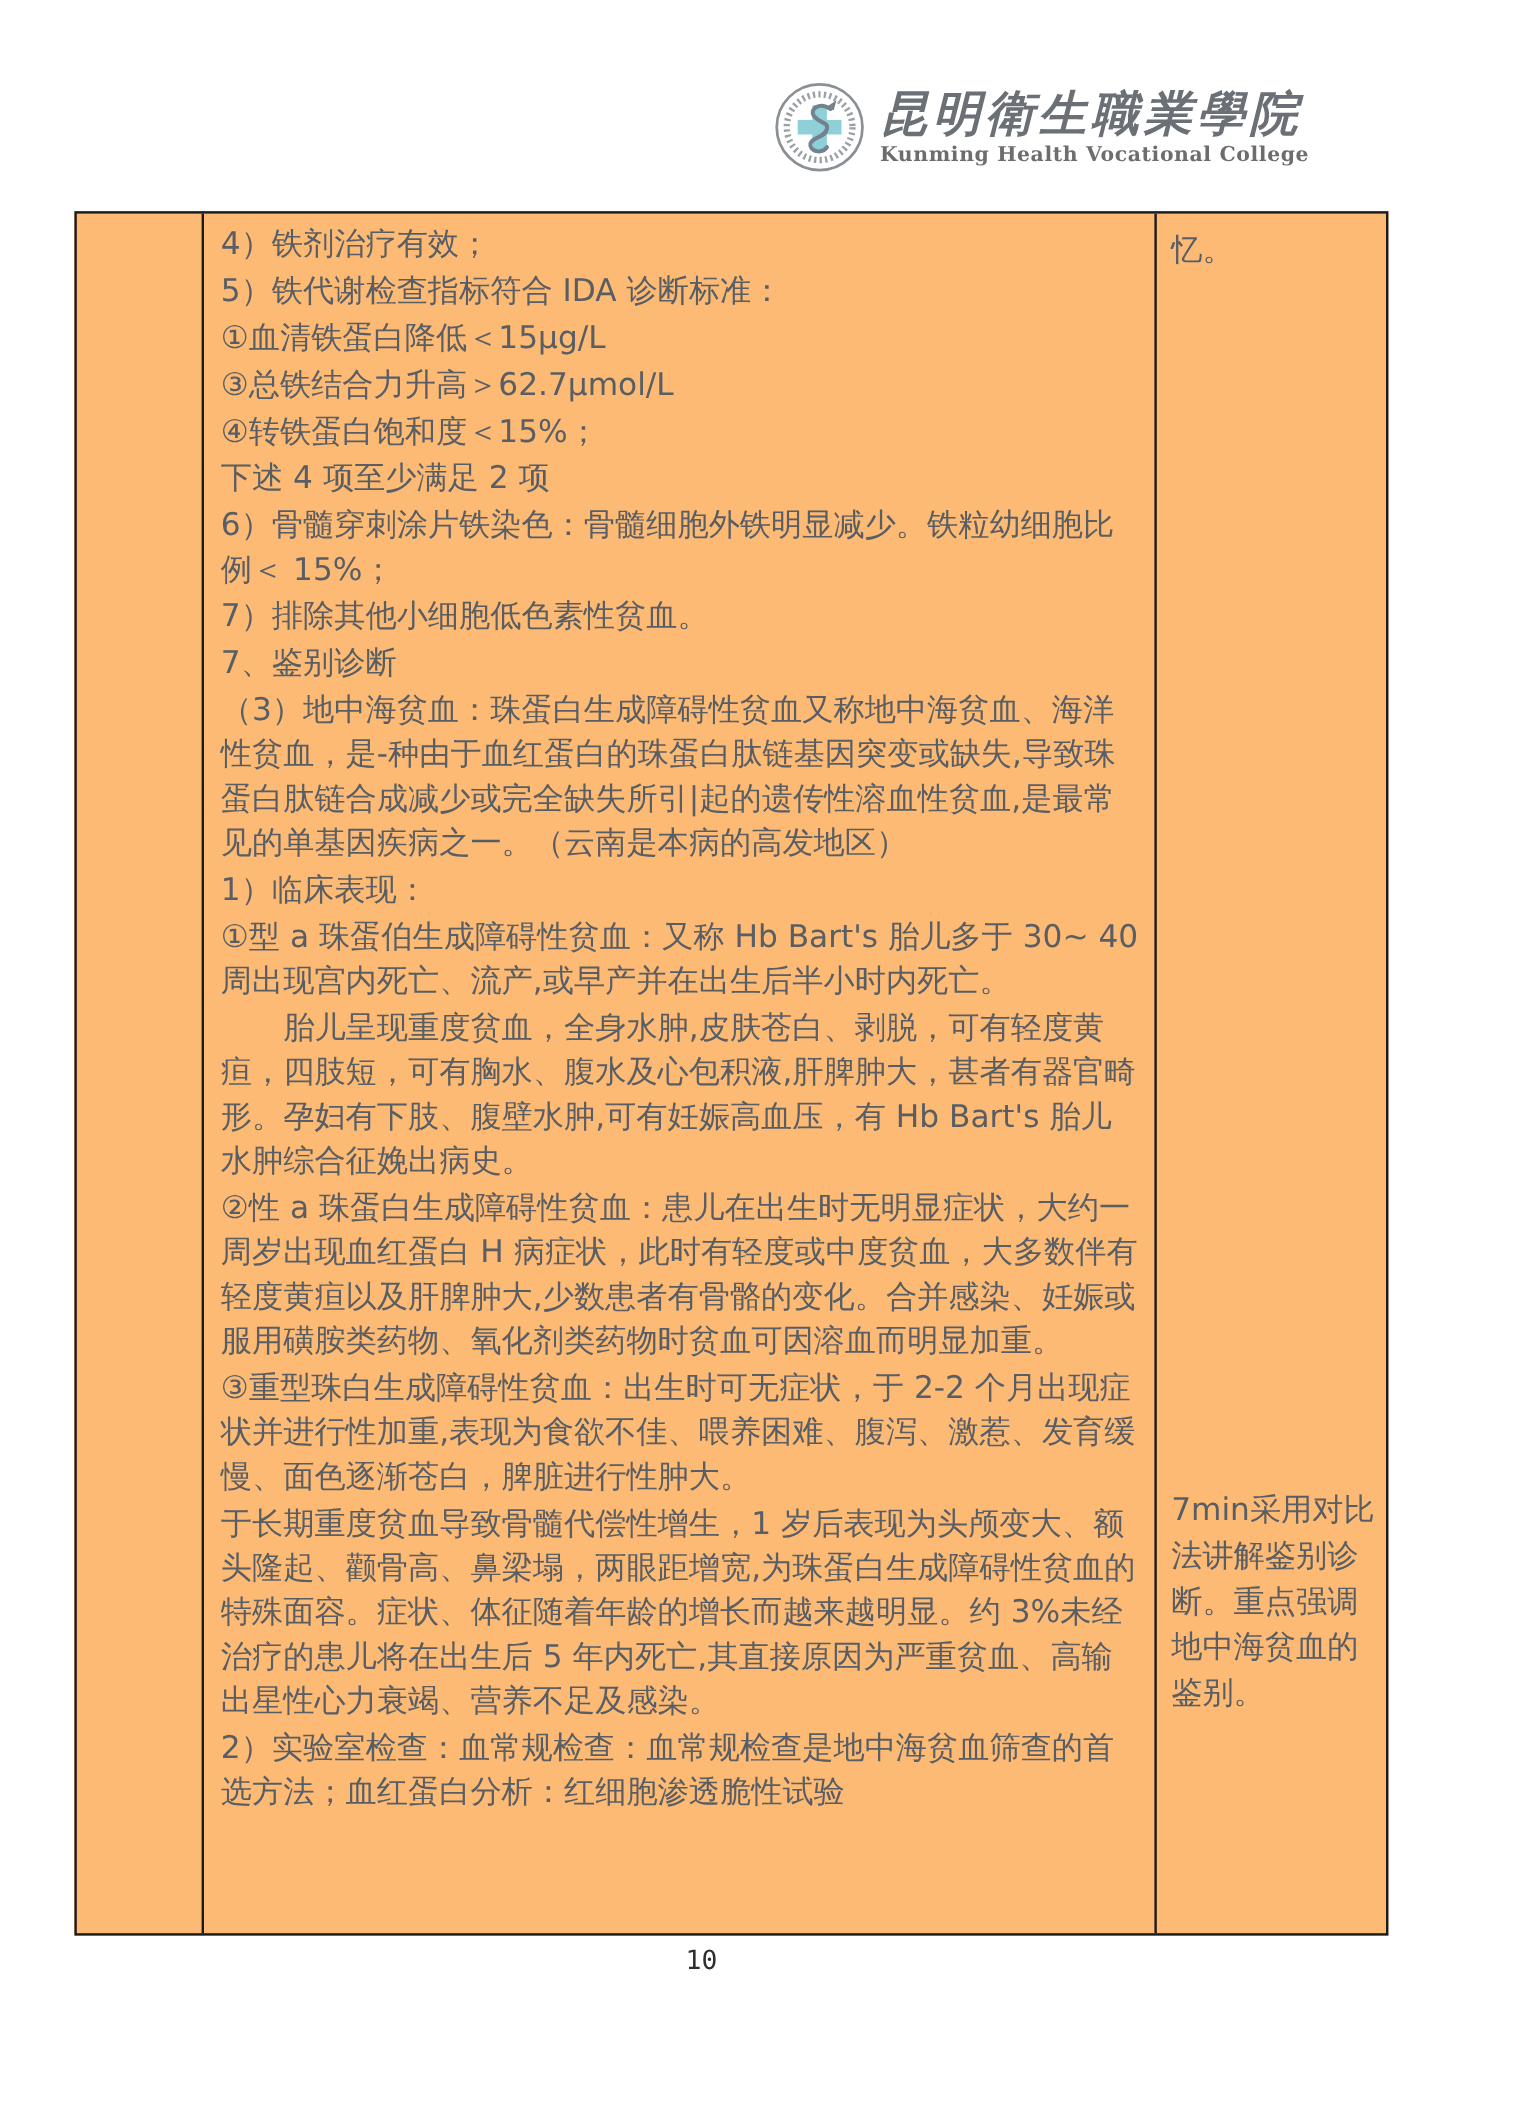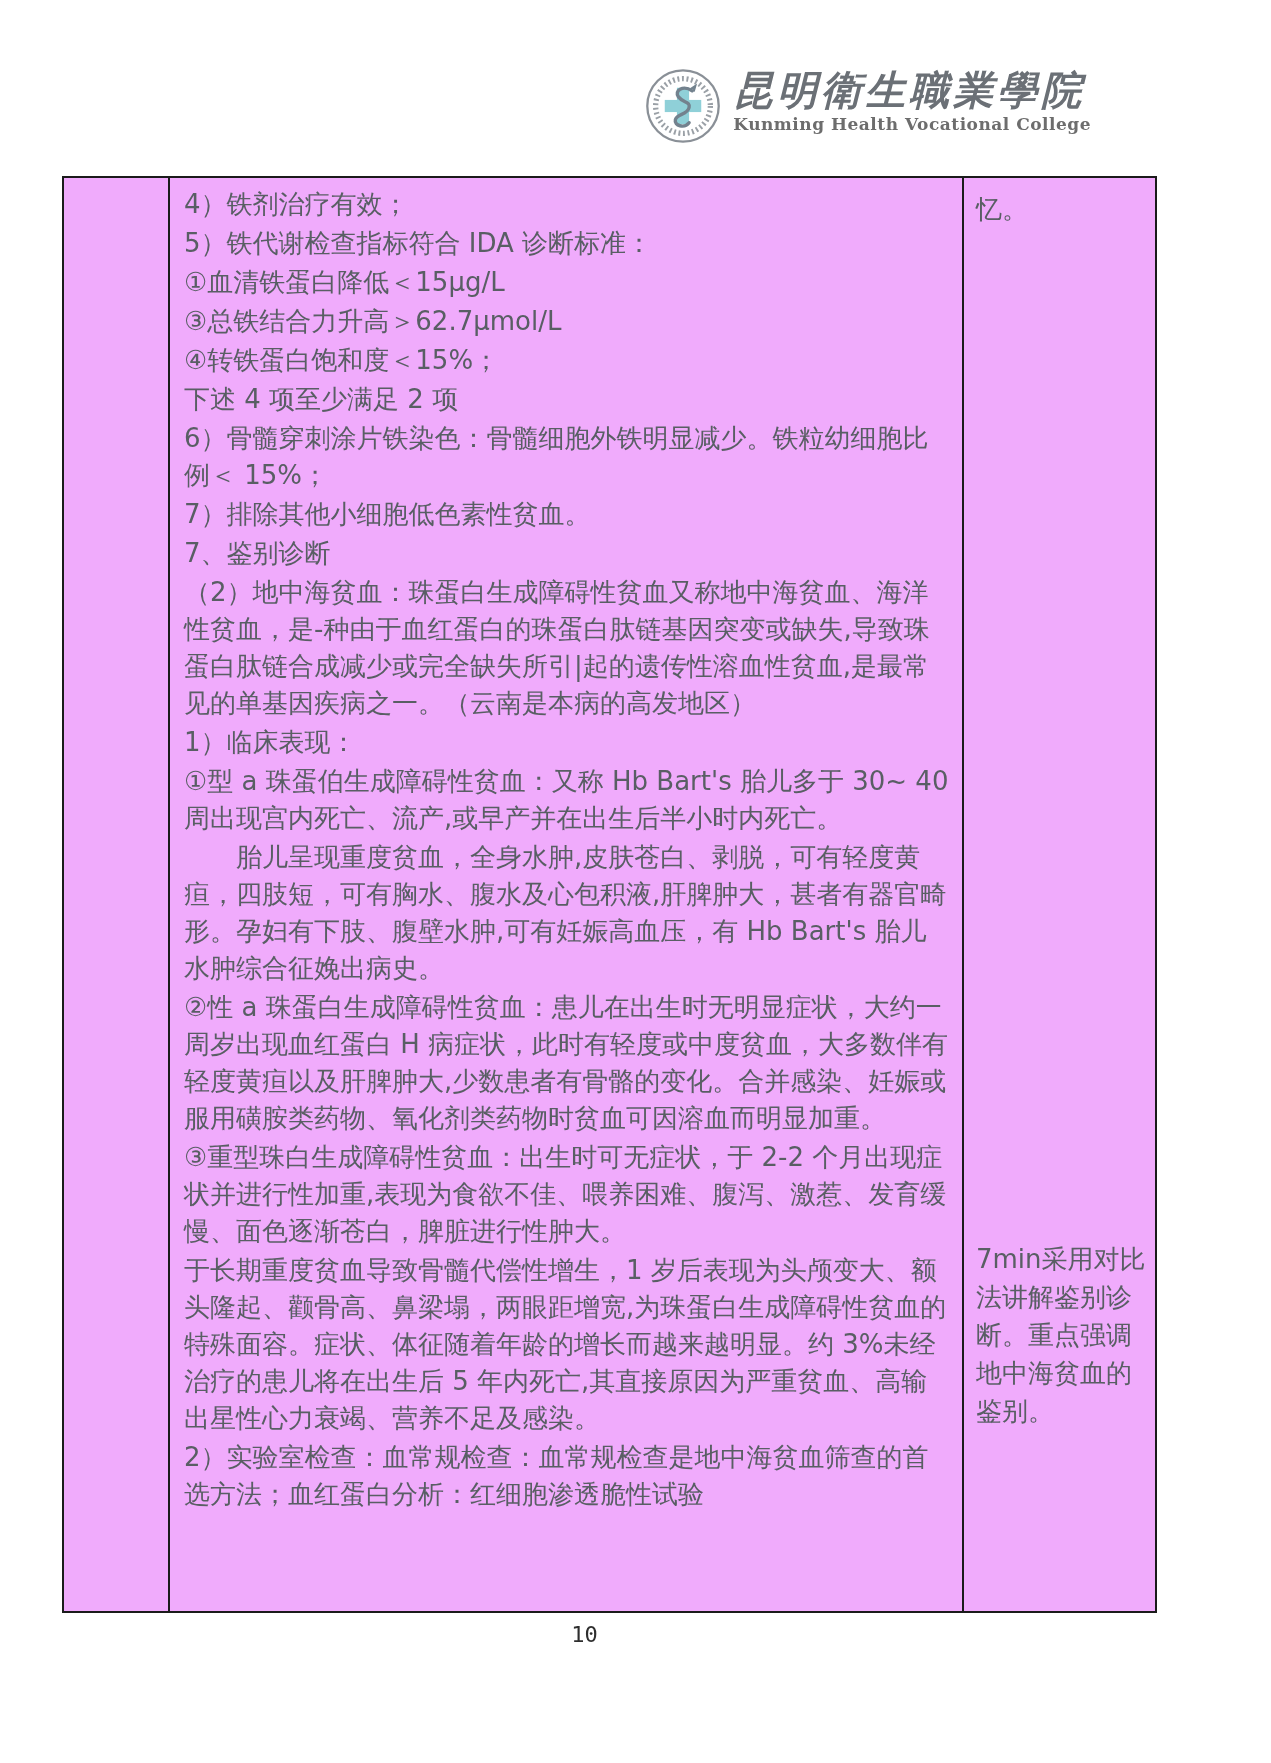--- a/index.html
+++ b/index.html
@@ -1,34 +1,34 @@
 <!DOCTYPE html>
 <html><head>
 <meta charset="utf-8">
 <style>
   html,body{margin:0;padding:0;background:#ffffff;}
   body{width:1271px;height:1763px;position:relative;overflow:hidden;
        font-family:"DejaVu Sans","Liberation Sans",sans-serif;}
   .page{position:absolute;inset:0;background:#ffffff;}
 
   
-  .logo-group{position:absolute;top:68px;right:180px;display:flex;align-items:flex-start;}
+  .logo-group{position:absolute;top:68px;right:180px;display:flex;align-items:center;}
   .seal{width:76px;height:76px;margin-right:12px;flex:0 0 auto;}
   .names{display:flex;flex-direction:column;align-items:flex-start;}
   .cn-name{font-family:"DejaVu Serif","Liberation Serif",serif;
            font-size:40px;font-weight:bold;font-style:italic;color:#6b7076;
            letter-spacing:4px;line-height:44px;white-space:nowrap;}
   .en-name{font-family:"DejaVu Serif","Liberation Serif",serif;
            font-size:17px;font-weight:bold;color:#6d6d6d;letter-spacing:0.5px;
            margin-top:2px;white-space:nowrap;}
 
   
   .lesson-table{position:absolute;left:62px;top:176px;width:1095px;height:1437px;
                 display:grid;grid-template-columns:106px 794px 195px;
-                border:2px solid #1b1b1b;box-sizing:border-box;background:#f0abfc;}
+                border:2px solid #1b1b1b;box-sizing:border-box;background:#fdba74;}
   .cell{box-sizing:border-box;overflow:hidden;position:relative;}
   .cell-left{border-right:2px solid #1b1b1b;}
   .cell-main{border-right:2px solid #1b1b1b;padding:6px 10px 6px 14px;}
   .cell-notes{padding:8px 8px 8px 12px;}
 
   .cell-main p{margin:2px 0;font-size:26px;line-height:37px;color:#595e64;
                text-align:left;word-break:break-all;}
   .cell-main p.indent{text-indent:2em;}
 
   .note{font-size:26px;line-height:38px;color:#595e64;word-break:break-all;}
@@ -65,21 +65,21 @@
     <div class="cell cell-main">
       <p>4）铁剂治疗有效；</p>
       <p>5）铁代谢检查指标符合 IDA 诊断标准：</p>
       <p>①血清铁蛋白降低＜15μg/L</p>
       <p>③总铁结合力升高＞62.7μmol/L</p>
       <p>④转铁蛋白饱和度＜15%；</p>
       <p>下述 4 项至少满足 2 项</p>
       <p>6）骨髓穿刺涂片铁染色：骨髓细胞外铁明显减少。铁粒幼细胞比例＜ 15%；</p>
       <p>7）排除其他小细胞低色素性贫血。</p>
       <p>7、鉴别诊断</p>
-      <p>（2）地中海贫血：珠蛋白生成障碍性贫血又称地中海贫血、海洋性贫血，是-种由于血红蛋白的珠蛋白肽链基因突变或缺失,导致珠蛋白肽链合成减少或完全缺失所引|起的遗传性溶血性贫血,是最常见的单基因疾病之一。（云南是本病的高发地区）</p>
+      <p>（3）地中海贫血：珠蛋白生成障碍性贫血又称地中海贫血、海洋性贫血，是-种由于血红蛋白的珠蛋白肽链基因突变或缺失,导致珠蛋白肽链合成减少或完全缺失所引|起的遗传性溶血性贫血,是最常见的单基因疾病之一。（云南是本病的高发地区）</p>
       <p>1）临床表现：</p>
       <p>①型 a 珠蛋伯生成障碍性贫血：又称 Hb Bart's 胎儿多于 30~ 40 周出现宫内死亡、流产,或早产并在出生后半小时内死亡。</p>
       <p class="indent">胎儿呈现重度贫血，全身水肿,皮肤苍白、剥脱，可有轻度黄疸，四肢短，可有胸水、腹水及心包积液,肝脾肿大，甚者有器官畸形。孕妇有下肢、腹壁水肿,可有妊娠高血压，有 Hb Bart's 胎儿水肿综合征娩出病史。</p>
       <p>②性 a 珠蛋白生成障碍性贫血：患儿在出生时无明显症状，大约一周岁出现血红蛋白 H 病症状，此时有轻度或中度贫血，大多数伴有轻度黄疸以及肝脾肿大,少数患者有骨骼的变化。合并感染、妊娠或服用磺胺类药物、氧化剂类药物时贫血可因溶血而明显加重。</p>
       <p>③重型珠白生成障碍性贫血：出生时可无症状，于 2-2 个月出现症状并进行性加重,表现为食欲不佳、喂养困难、腹泻、激惹、发育缓慢、面色逐渐苍白，脾脏进行性肿大。</p>
       <p>于长期重度贫血导致骨髓代偿性增生，1 岁后表现为头颅变大、额头隆起、颧骨高、鼻梁塌，两眼距增宽,为珠蛋白生成障碍性贫血的特殊面容。症状、体征随着年龄的增长而越来越明显。约 3%未经治疗的患儿将在出生后 5 年内死亡,其直接原因为严重贫血、高输出星性心力衰竭、营养不足及感染。</p>
       <p>2）实验室检查：血常规检查：血常规检查是地中海贫血筛查的首选方法；血红蛋白分析：红细胞渗透脆性试验</p>
     </div>
 
     <div class="cell cell-notes">

